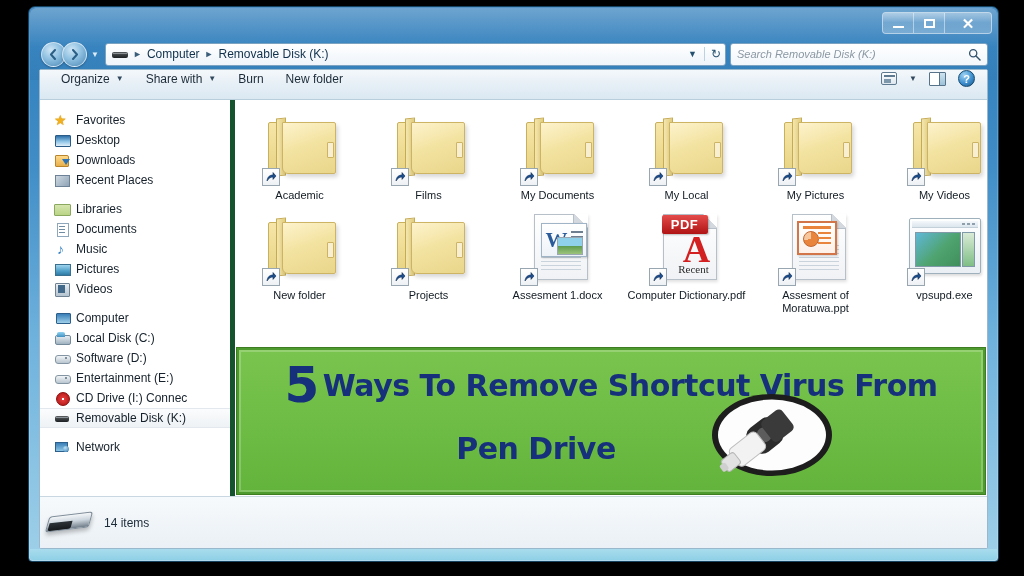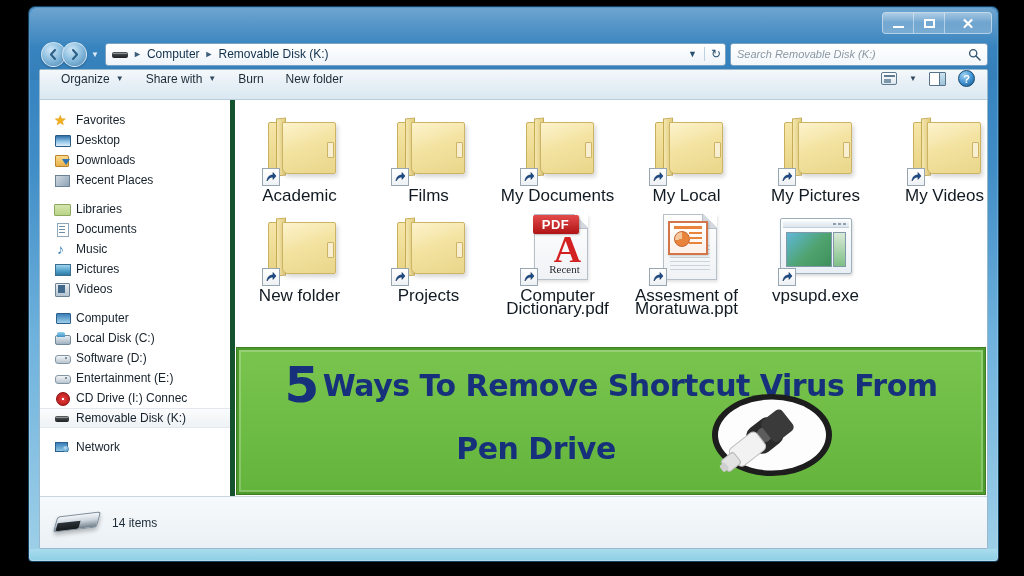--- a/index.html
+++ b/index.html
@@ -294,21 +294,21 @@
     padding: 8px 0 0 0; overflow: hidden; position: relative;
   }
   .filerow { display: flex; }
   .fileitem {
     width: 129px; flex: none;
     display: flex; flex-direction: column; align-items: center;
     padding-top: 4px;
   }
   .thumbwrap { position: relative; width: 88px; height: 74px; }
   .itemlabel {
-    margin-top: 3px; font-size: 17px; color: #111a22; text-align: center;
+    margin-top: 3px; font-size: 11px; color: #111a22; text-align: center;
     line-height: 13px; width: 124px;
   }
   
   .shortcut {
     position: absolute; left: 6px; bottom: 0px;
     width: 18px; height: 18px;
     background: linear-gradient(180deg,#ffffff,#eef1f4);
     border: 1px solid #98a6b2;
     display:flex; align-items:center; justify-content:center;
   }
@@ -469,21 +469,21 @@
     position: absolute; right: 148px; bottom: 14px;
     width: 126px; height: 86px;
   }
 
   
   #statusbar {
     flex: none; height: 52px;
     background: linear-gradient(180deg,#f7fafc,#eaf0f5);
     border-top: 1px solid #c9d7e2;
     display: flex; align-items: center;
-    padding-left: 12px;
+    padding-left: 4px;
     font-size: 12px; color: #1b2b38;
   }
   #status-drive-icon {
     width: 52px; height: 34px; position: relative; flex: none; margin-right: 8px;
   }
   #status-drive-icon .body {
     position:absolute; left: 4px; top: 8px; width: 42px; height: 16px;
     background: linear-gradient(180deg,#f3f6f8 0%, #cdd6de 45%, #6f7c88 100%);
     border: 1px solid #7d8b97;
     border-radius: 3px;
@@ -802,20 +802,39 @@
                   </div>
                 <div class="shortcut">
                     <svg width="13" height="13" viewBox="0 0 13 13">
                       <path d="M3 10 C3.5 5.5 6 4 9 4 L9 1.6 L12 5 L9 8.4 L9 6 C6.6 6 4.8 7.2 3 10 Z" fill="#1d4f8f" stroke="#0e2d56" stroke-width=".6"></path>
                     </svg>
                   </div>
               </div>
               <div class="itemlabel">Projects</div>
             </div>
 
+            <div class="fileitem">
+              <div class="thumbwrap">
+                <div class="sheet">
+                  <div class="fold"></div>
+                  <div class="lines"></div>
+                  <div class="wordbadge">
+                    <span class="w">W</span>
+                    <span class="bars"></span>
+                  </div>
+                  <div class="photo"></div>
+                </div>
+                <div class="shortcut">
+                    <svg width="13" height="13" viewBox="0 0 13 13">
+                      <path d="M3 10 C3.5 5.5 6 4 9 4 L9 1.6 L12 5 L9 8.4 L9 6 C6.6 6 4.8 7.2 3 10 Z" fill="#1d4f8f" stroke="#0e2d56" stroke-width=".6"></path>
+                    </svg>
+                  </div>
+              </div>
+              <div class="itemlabel">Assesment 1.docx</div>
+            </div>
 
             <div class="fileitem">
               <div class="thumbwrap">
                 <div class="sheet">
                   <div class="fold"></div>
                   <div class="adobeA">A</div>
                   <div class="adobeword">Recent</div>
                   <div class="pdfbadge">PDF</div>
                 </div>
                 <div class="shortcut">

